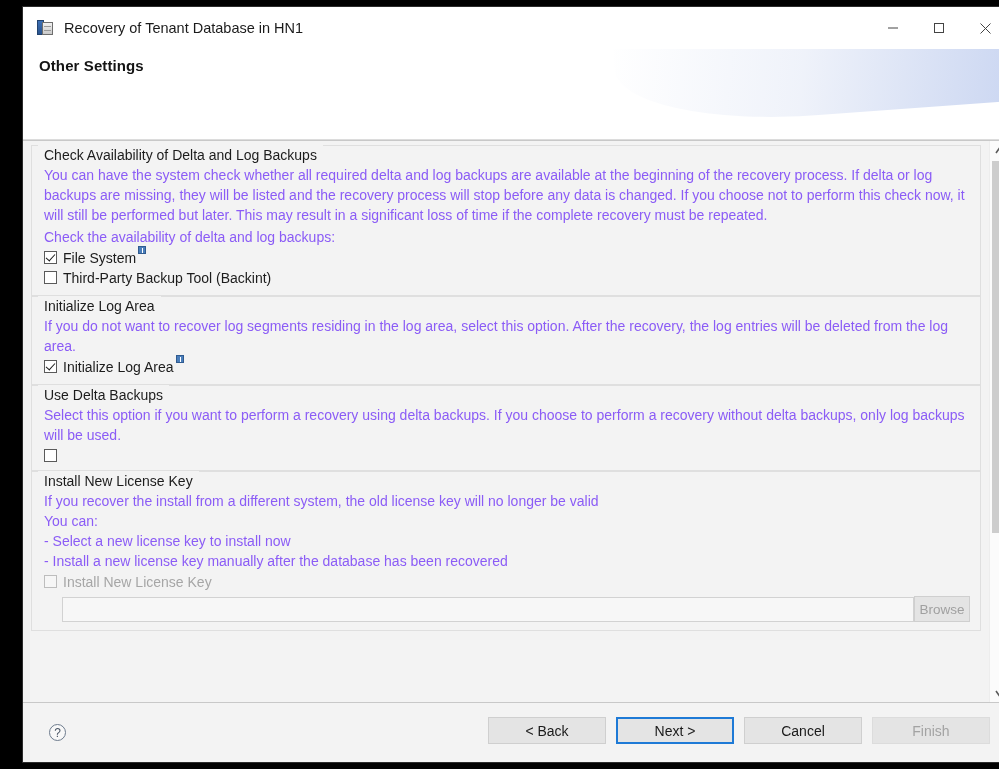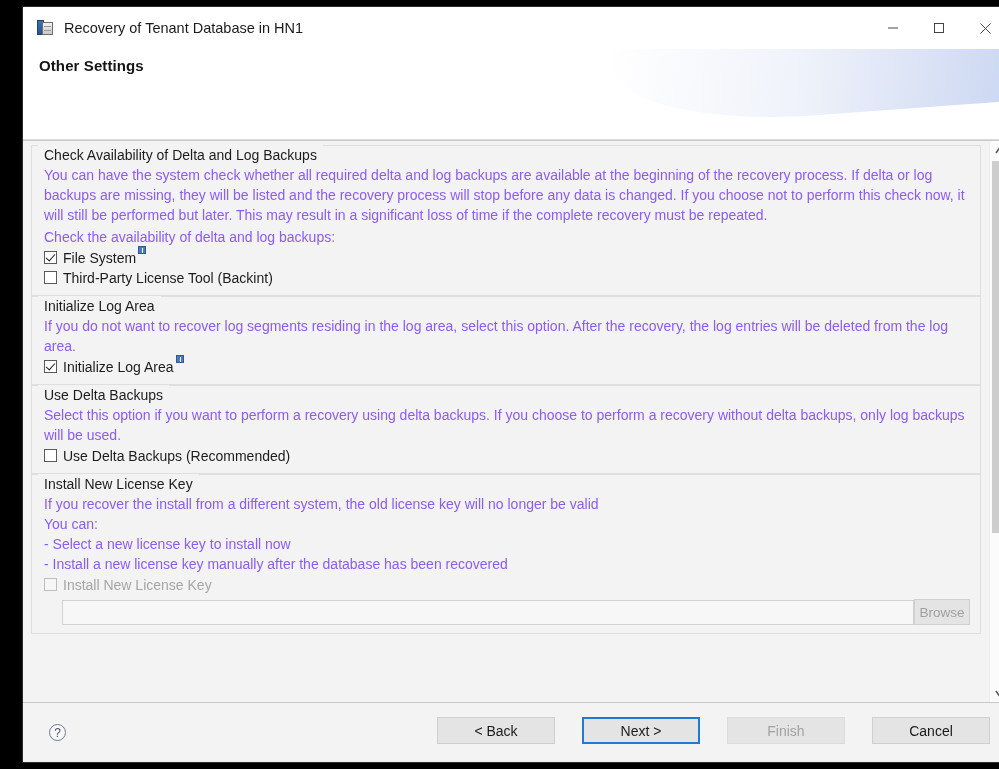--- a/index.html
+++ b/index.html
@@ -278,21 +278,21 @@
     display: flex;
     align-items: center;
     justify-content: center;
     color: #4a5666;
     background: #f8f8f8;
   }
   #btnbar {
     position: absolute;
     right: 18px; top: 14px;
     display: flex;
-    gap: 27px;
+    gap: 10px;
   }
   .dlgbtn {
     width: 118px; height: 27px;
     background: #e4e4e4;
     border: 1px solid #cfcfcf;
     font-size: 14px;
     color: #1a1a1a;
     display: flex;
     align-items: center;
     justify-content: center;
@@ -357,21 +357,21 @@
         </div>
         <p class="ptext">You can have the system check whether all required delta and log backups are available at the beginning of the recovery process. If delta or log backups are missing, they will be listed and the recovery process will stop before any data is changed. If you choose not to perform this check now, it will still be performed but later. This may result in a significant loss of time if the complete recovery must be repeated.</p>
         <p class="ptext tight">Check the availability of delta and log backups:</p>
         <div class="cbrow">
           <span class="cbox checked"></span>
           <span class="cblabel">File System</span>
           <span class="infobadge"></span>
         </div>
         <div class="cbrow">
           <span class="cbox"></span>
-          <span class="cblabel">Third-Party License Tool (Backint)</span>
+          <span class="cblabel">Third-Party Backup Tool (Backint)</span>
         </div>
       </div>
 
       <div class="group">
         <div class="group-legend">
           <div class="lg-left"></div>
           <div class="lg-label">Initialize Log Area</div>
           <div class="lg-right"></div>
         </div>
         <p class="ptext">If you do not want to recover log segments residing in the log area, select this option. After the recovery, the log entries will be deleted from the log area.</p>
@@ -384,21 +384,20 @@
 
       <div class="group">
         <div class="group-legend">
           <div class="lg-left"></div>
           <div class="lg-label">Use Delta Backups</div>
           <div class="lg-right"></div>
         </div>
         <p class="ptext">Select this option if you want to perform a recovery using delta backups. If you choose to perform a recovery without delta backups, only log backups will be used.</p>
         <div class="cbrow">
           <span class="cbox"></span>
-          <span class="cblabel">Use Delta Backups (Recommended)</span>
         </div>
       </div>
 
       <div class="group">
         <div class="group-legend">
           <div class="lg-left"></div>
           <div class="lg-label">Install New License Key</div>
           <div class="lg-right"></div>
         </div>
         <p class="ptext">If you recover the install from a different system, the old license key will no longer be valid</p>
@@ -430,18 +429,18 @@
           </svg>
       </div>
     </div>
   </div>
 
   <div id="footer">
     <div id="help-icon">?</div>
     <div id="btnbar">
       <div class="dlgbtn">&lt; Back</div>
       <div class="dlgbtn primary">Next &gt;</div>
+      <div class="dlgbtn">Cancel</div>
       <div class="dlgbtn disabled">Finish</div>
-      <div class="dlgbtn">Cancel</div>
     </div>
   </div>
 
 </div>
 
 </body></html>

